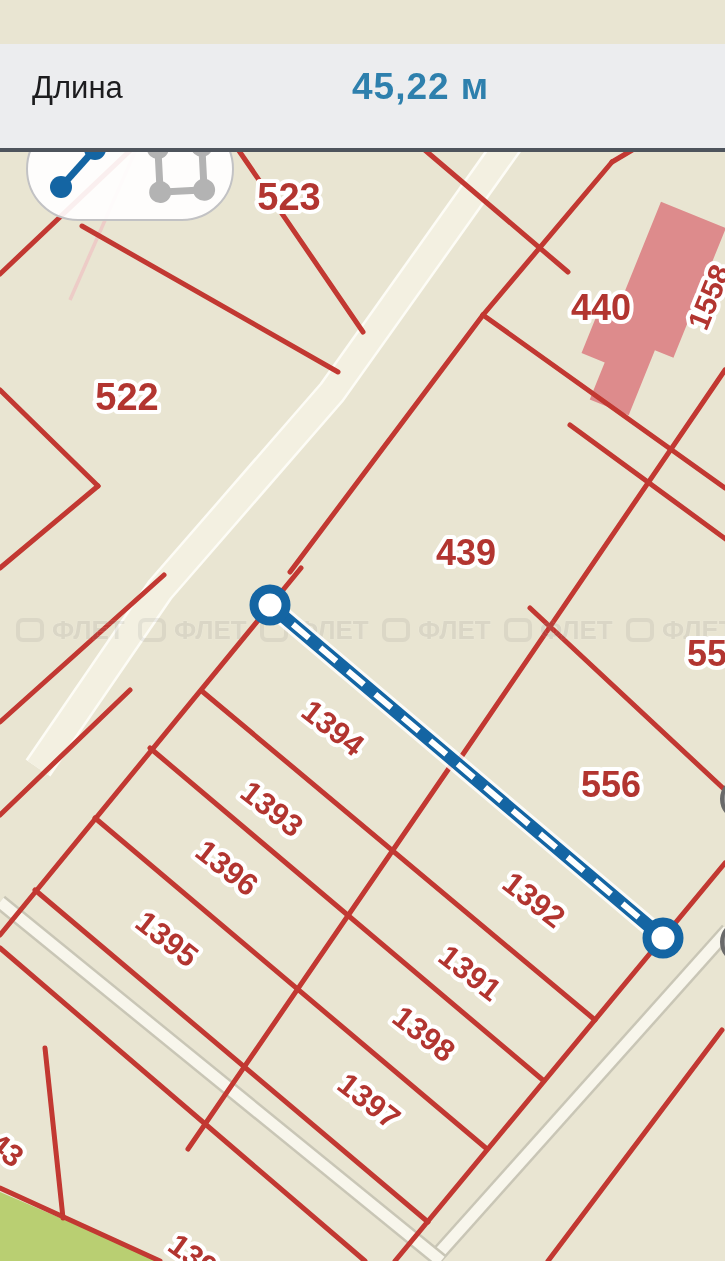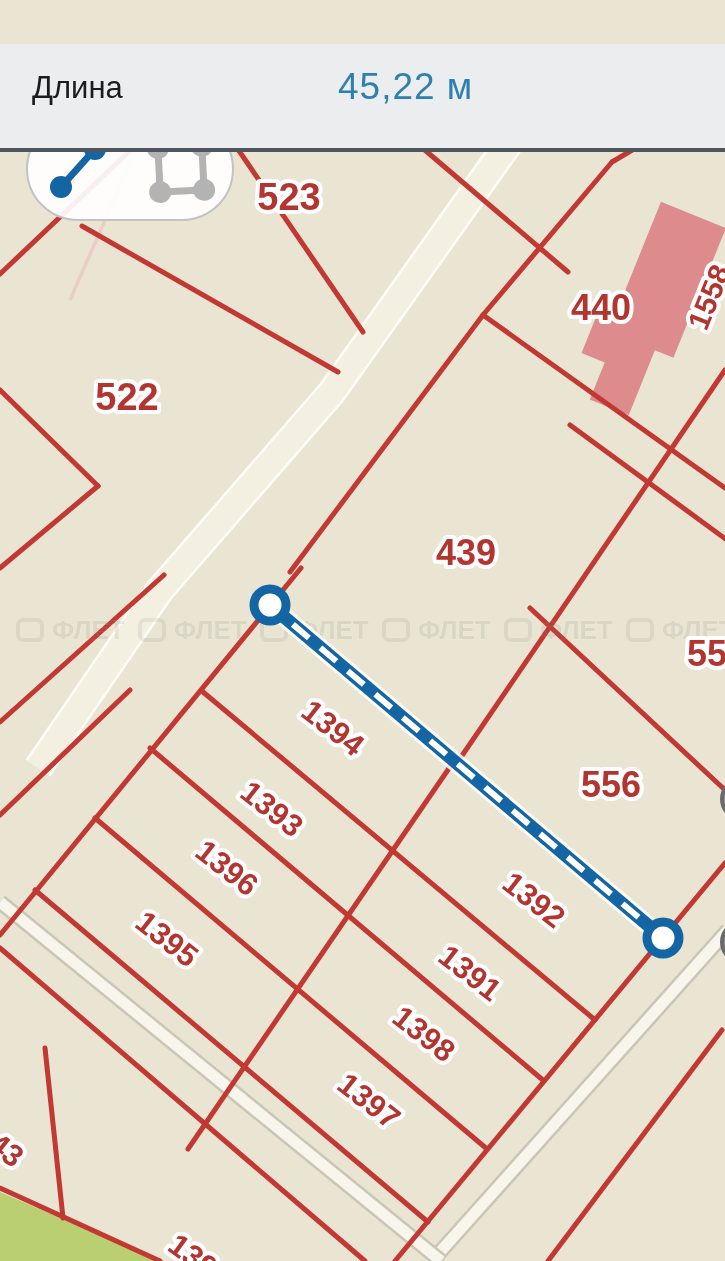--- a/index.html
+++ b/index.html
@@ -12,22 +12,22 @@
   #header{
     position:absolute;left:0;top:0;width:725px;height:108px;
     background:var(--header-bg,#ecedef);
     border-bottom:4px solid var(--header-divider,#4e545c);
     box-sizing:border-box;z-index:30;margin-top:44px;
   }
   #header .hlabel{
     position:absolute;left:32px;top:26px;font-size:31px;color:#1c1c1e;
   }
   #header .hvalue{
-    position:absolute;left:338px;top:22px;font-size:37px;
-    color:var(--accent-blue-light,#2e80ad);letter-spacing:1px;
+    position:absolute;left:352px;top:22px;font-size:37px;
+    color:var(--accent-blue-light,#2e80ad);letter-spacing:1px;font-weight:bold;
   }
   
   #mapsvg{position:absolute;left:0;top:88px;z-index:1;}
   
   #tool-pill{
     position:absolute;left:26px;top:117px;width:208px;height:104px;
     background:rgba(255,255,255,0.92);
     border:2.5px solid #c2c2c4;border-radius:54px;
     box-sizing:border-box;z-index:20;display:flex;align-items:center;
   }

